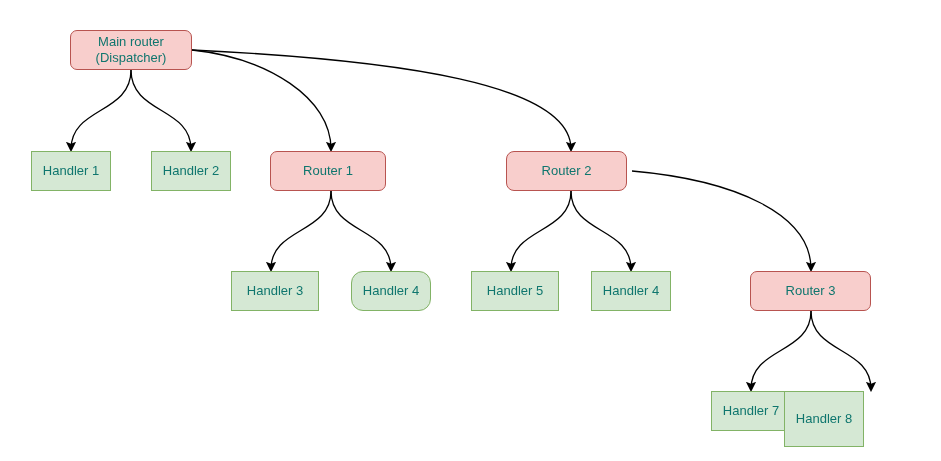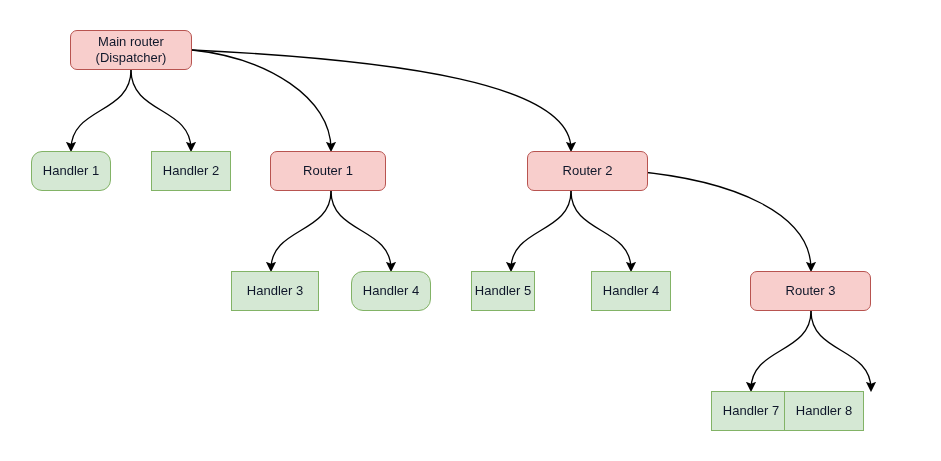--- a/index.html
+++ b/index.html
@@ -26,46 +26,46 @@
     stroke: none;
   }
   .node {
     position: absolute;
     box-sizing: border-box;
     display: flex;
     align-items: center;
     justify-content: center;
     text-align: center;
     font-size: 13px;
-    color: #0f172a;
+    color: #0f766e;
     line-height: 1.25;
   }
   .node .label { white-space: pre-line; }
   .router {
     background: var(--router-fill, #f8cecc);
     border: 1.3px solid var(--router-stroke, #b85450);
     border-radius: 7px;
   }
   .handler {
     background: var(--handler-fill, #d5e8d4);
     border: 1.3px solid var(--handler-stroke, #82b366);
   }
   
   .n-main { left: 70px;  top: 30px;  width: 122px; height: 40px; }
-  .n-h1   { left: 31px;  top: 151px; width: 80px;  height: 40px; border-radius: 11px; }
+  .n-h1   { left: 31px;  top: 151px; width: 80px;  height: 40px; }
   .n-h2   { left: 151px; top: 151px; width: 80px;  height: 40px; }
   .n-r1   { left: 270px; top: 151px; width: 116px; height: 40px; }
-  .n-r2   { left: 527px; top: 151px; width: 121px; height: 40px; }
+  .n-r2   { left: 506px; top: 151px; width: 121px; height: 40px; border-radius: 8px; }
   .n-h3   { left: 231px; top: 271px; width: 88px;  height: 40px; }
   .n-h4   { left: 351px; top: 271px; width: 80px;  height: 40px; border-radius: 12px; }
-  .n-h5   { left: 471px; top: 271px; width: 64px;  height: 40px; }
+  .n-h5   { left: 471px; top: 271px; width: 88px;  height: 40px; }
   .n-h6   { left: 591px; top: 271px; width: 80px;  height: 40px; }
   .n-r3   { left: 750px; top: 271px; width: 121px; height: 40px; }
   .n-h7   { left: 711px; top: 391px; width: 80px;  height: 40px; }
-  .n-h8   { left: 784px; top: 391px; width: 80px;  height: 40px; }
+  .n-h8   { left: 784px; top: 391px; width: 80px;  height: 56px; }
 </style>
 </head>
 <body>
 
 <div class="canvas">
 
   <svg class="edges" viewBox="0 0 941 461" xmlns="http://www.w3.org/2000/svg">
     <defs>
       <marker id="arrow" viewBox="0 0 10 10" refX="7" refY="5" markerWidth="8" markerHeight="8" orient="auto">
         <path d="M0,0 L10,5 L0,10 L2,5 Z"></path>

